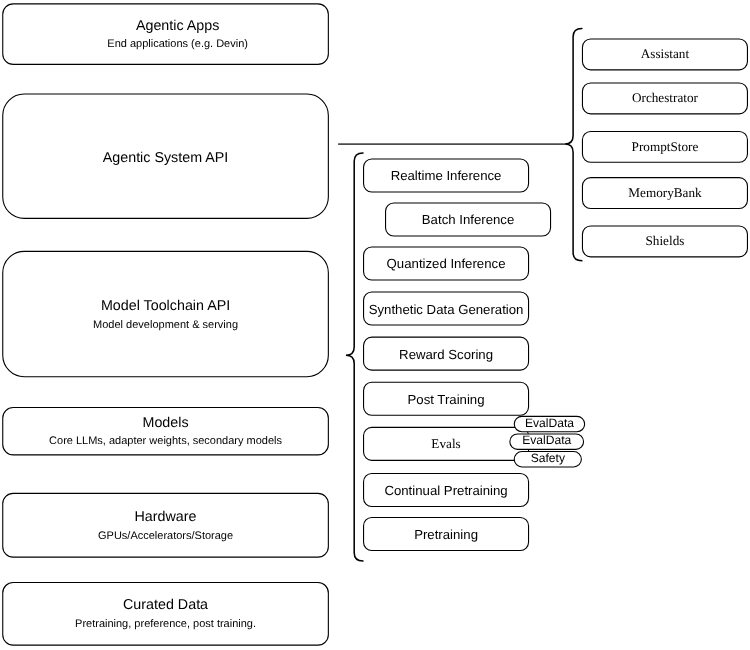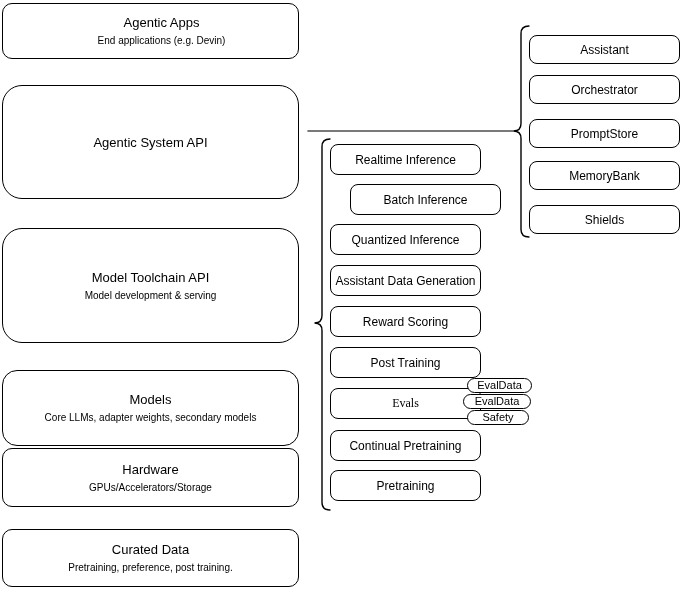--- a/index.html
+++ b/index.html
@@ -22,21 +22,21 @@
     align-items:center;
     justify-content:center;
     text-align:center;
     z-index:2;
   }
   .lbox{left:2px;width:297px;border-radius:10px;gap:5px;padding:0 10px;}
   .lbox.big{border-radius:20px;}
   .lbox .t{font-size:13px;line-height:15px;}
   .lbox .s{font-size:10px;line-height:12px;}
   .mbox{left:330px;width:151px;height:31px;border-radius:8px;font-size:12px;}
-  .rbox{left:529px;width:151px;height:29px;border-radius:8px;font-size:12px;}
+  .rbox{left:529px;width:151px;height:29px;border-radius:8px;font-size:12px;font-family:Liberation Serif, serif;}
   .pill{
     position:absolute;
     box-sizing:border-box;
     background:#fff;
     border:1.3px solid #000;
     border-radius:8px;
     display:flex;align-items:center;justify-content:center;
     font-size:11px;line-height:11px;
     z-index:3;
   }
@@ -56,37 +56,37 @@
     <div class="t">Agentic Apps</div>
     <div class="s">End applications (e.g. Devin)</div>
   </div>
   <div class="node lbox big" style="top:85px;height:114px;">
     <div class="t">Agentic System API</div>
   </div>
   <div class="node lbox big" style="top:228px;height:115px;">
     <div class="t">Model Toolchain API</div>
     <div class="s">Model development &amp; serving</div>
   </div>
-  <div class="node lbox" style="top:370px;height:76px;border-radius:15px;">
+  <div class="node lbox" style="top:370px;height:44px;">
     <div class="t">Models</div>
     <div class="s">Core LLMs, adapter weights, secondary models</div>
   </div>
   <div class="node lbox" style="top:448px;height:59px;">
     <div class="t">Hardware</div>
     <div class="s">GPUs/Accelerators/Storage</div>
   </div>
   <div class="node lbox" style="top:529px;height:58px;">
     <div class="t">Curated Data</div>
     <div class="s">Pretraining, preference, post training.</div>
   </div>
 
   <div class="node mbox" style="top:144px;">Realtime Inference</div>
   <div class="node mbox" style="top:184px;margin-left:20px;">Batch Inference</div>
   <div class="node mbox" style="top:224px;">Quantized Inference</div>
-  <div class="node mbox" style="top:265px;">Assistant Data Generation</div>
+  <div class="node mbox" style="top:265px;">Synthetic Data Generation</div>
   <div class="node mbox" style="top:306px;">Reward Scoring</div>
   <div class="node mbox" style="top:347px;">Post Training</div>
   <div class="node mbox" style="top:388px;font-family:Liberation Serif, serif;">Evals</div>
   <div class="node mbox" style="top:430px;">Continual Pretraining</div>
   <div class="node mbox" style="top:470px;">Pretraining</div>
 
   <div class="pill" style="left:467px;top:378px;width:65px;height:15px;">EvalData</div>
   <div class="pill" style="left:463px;top:394px;width:68px;height:15px;">EvalData</div>
   <div class="pill" style="left:467px;top:410px;width:62px;height:15px;">Safety</div>
 

